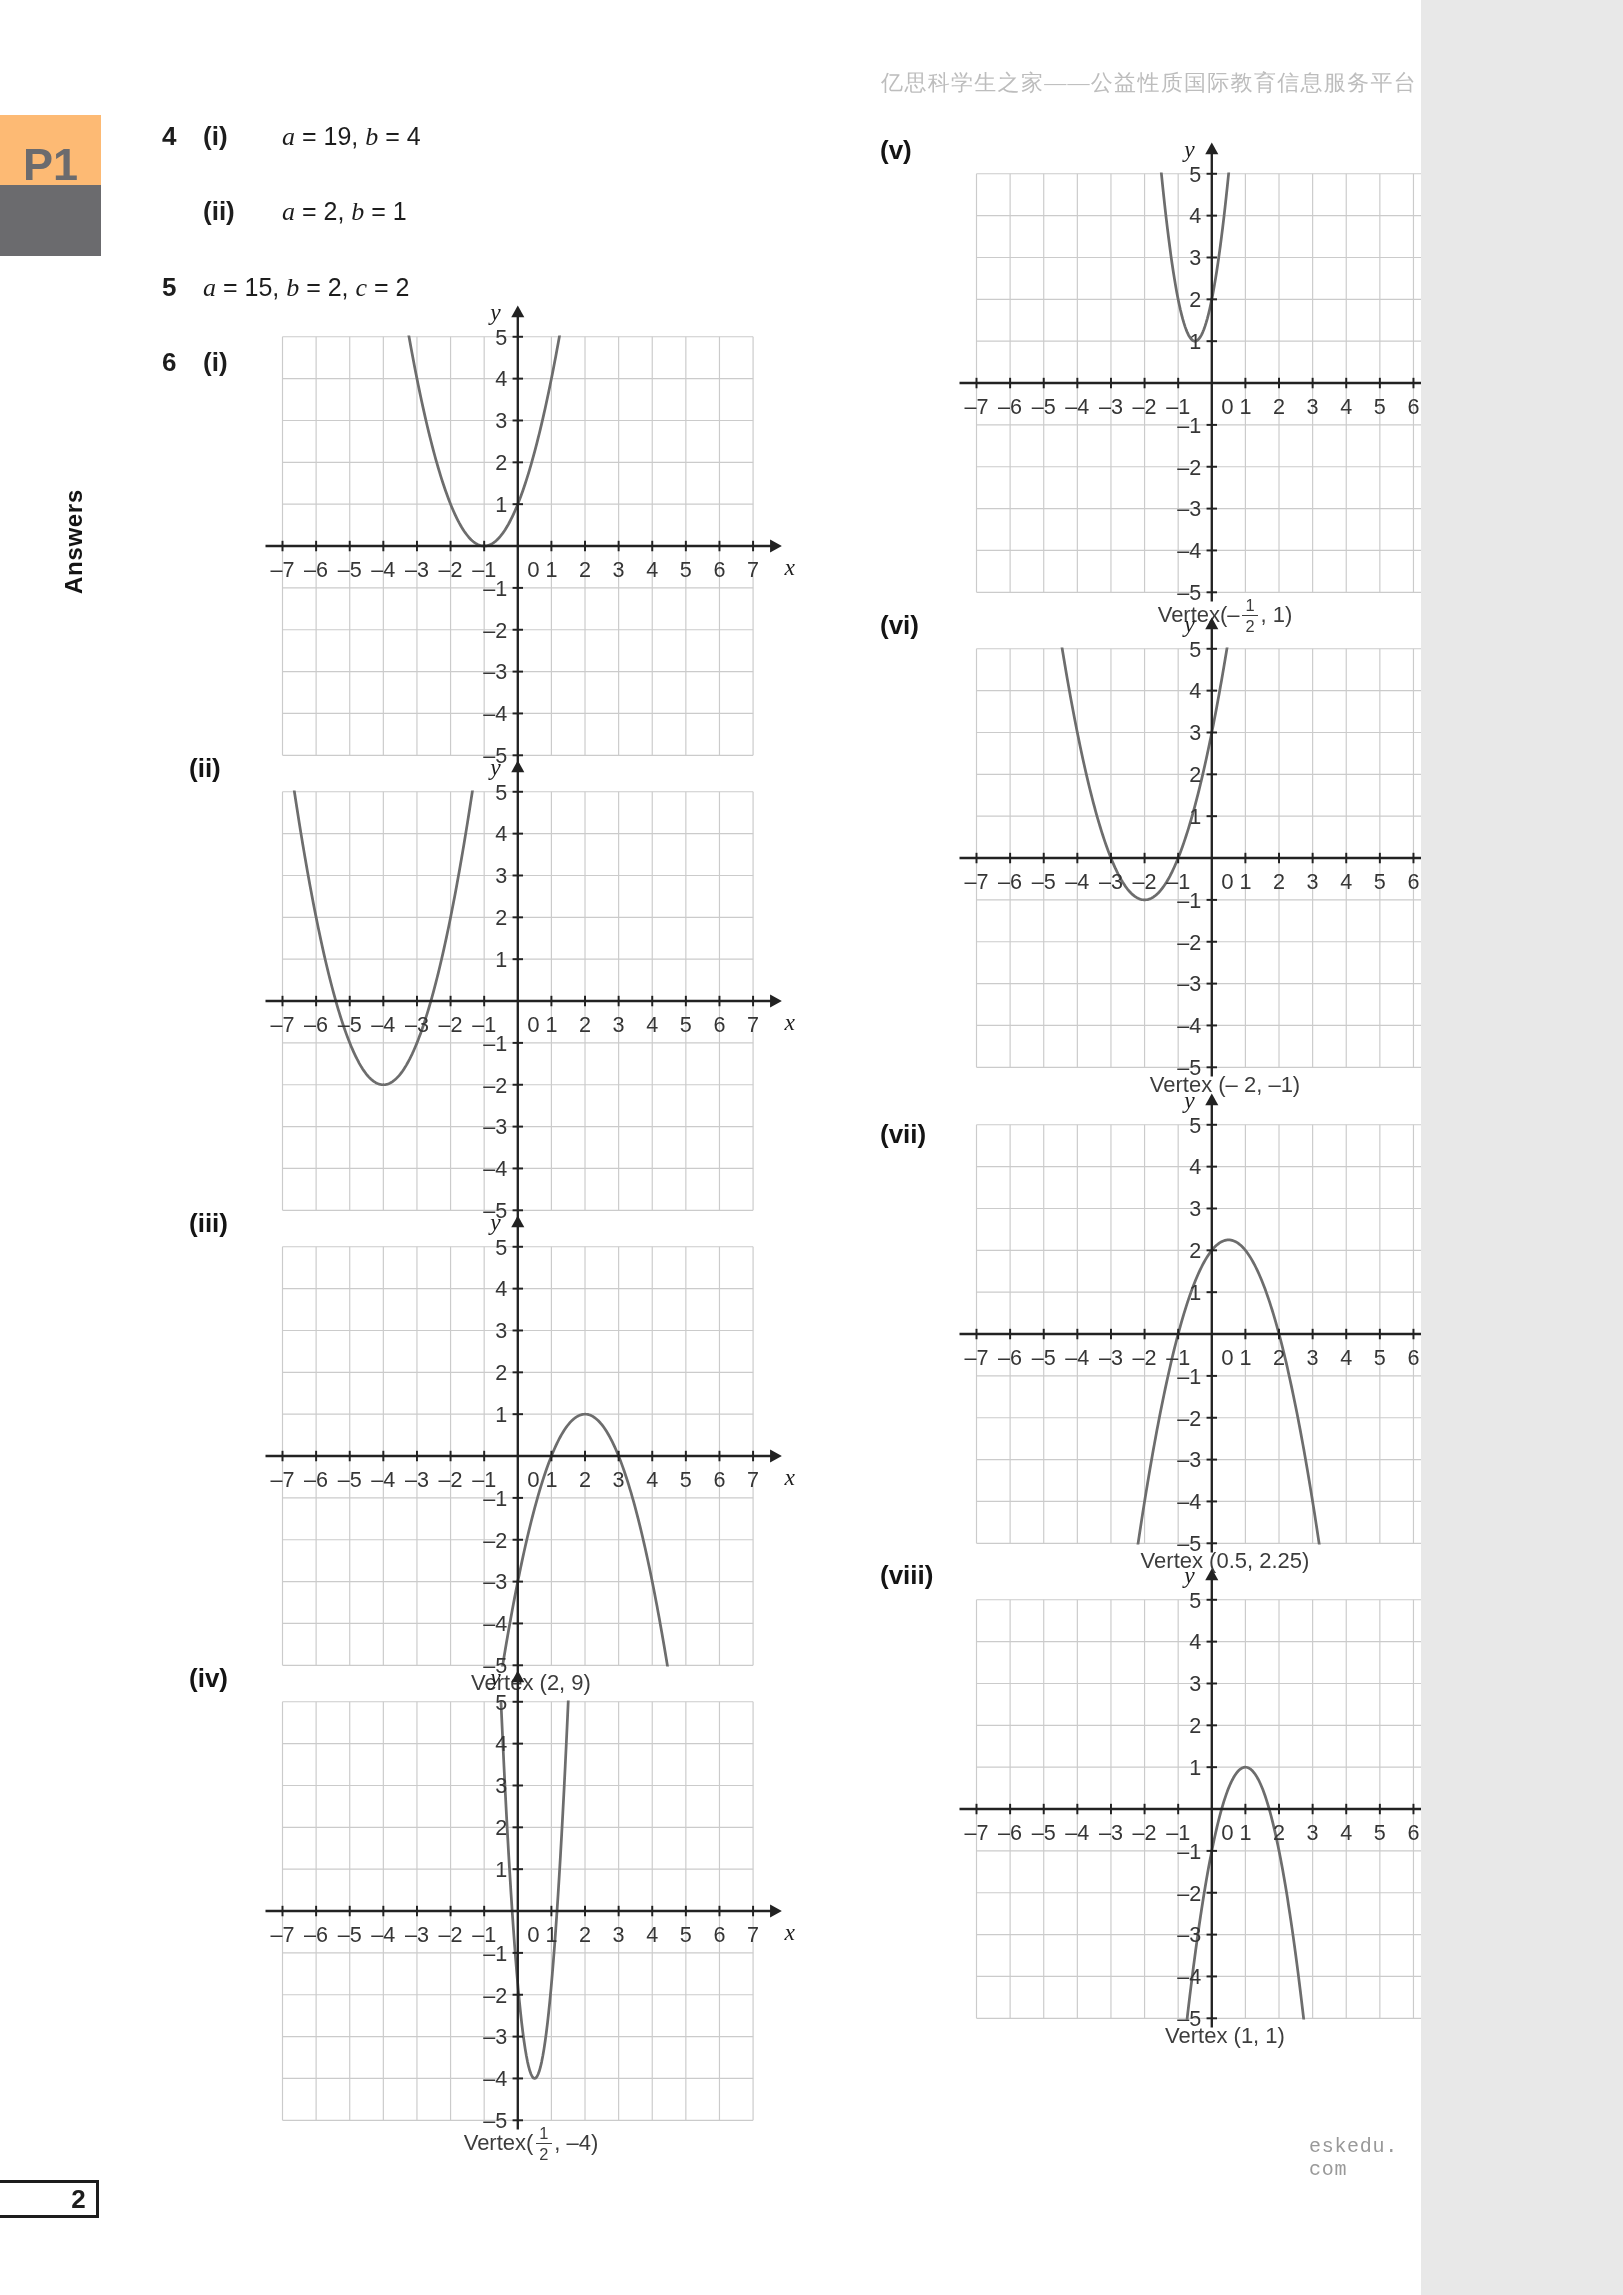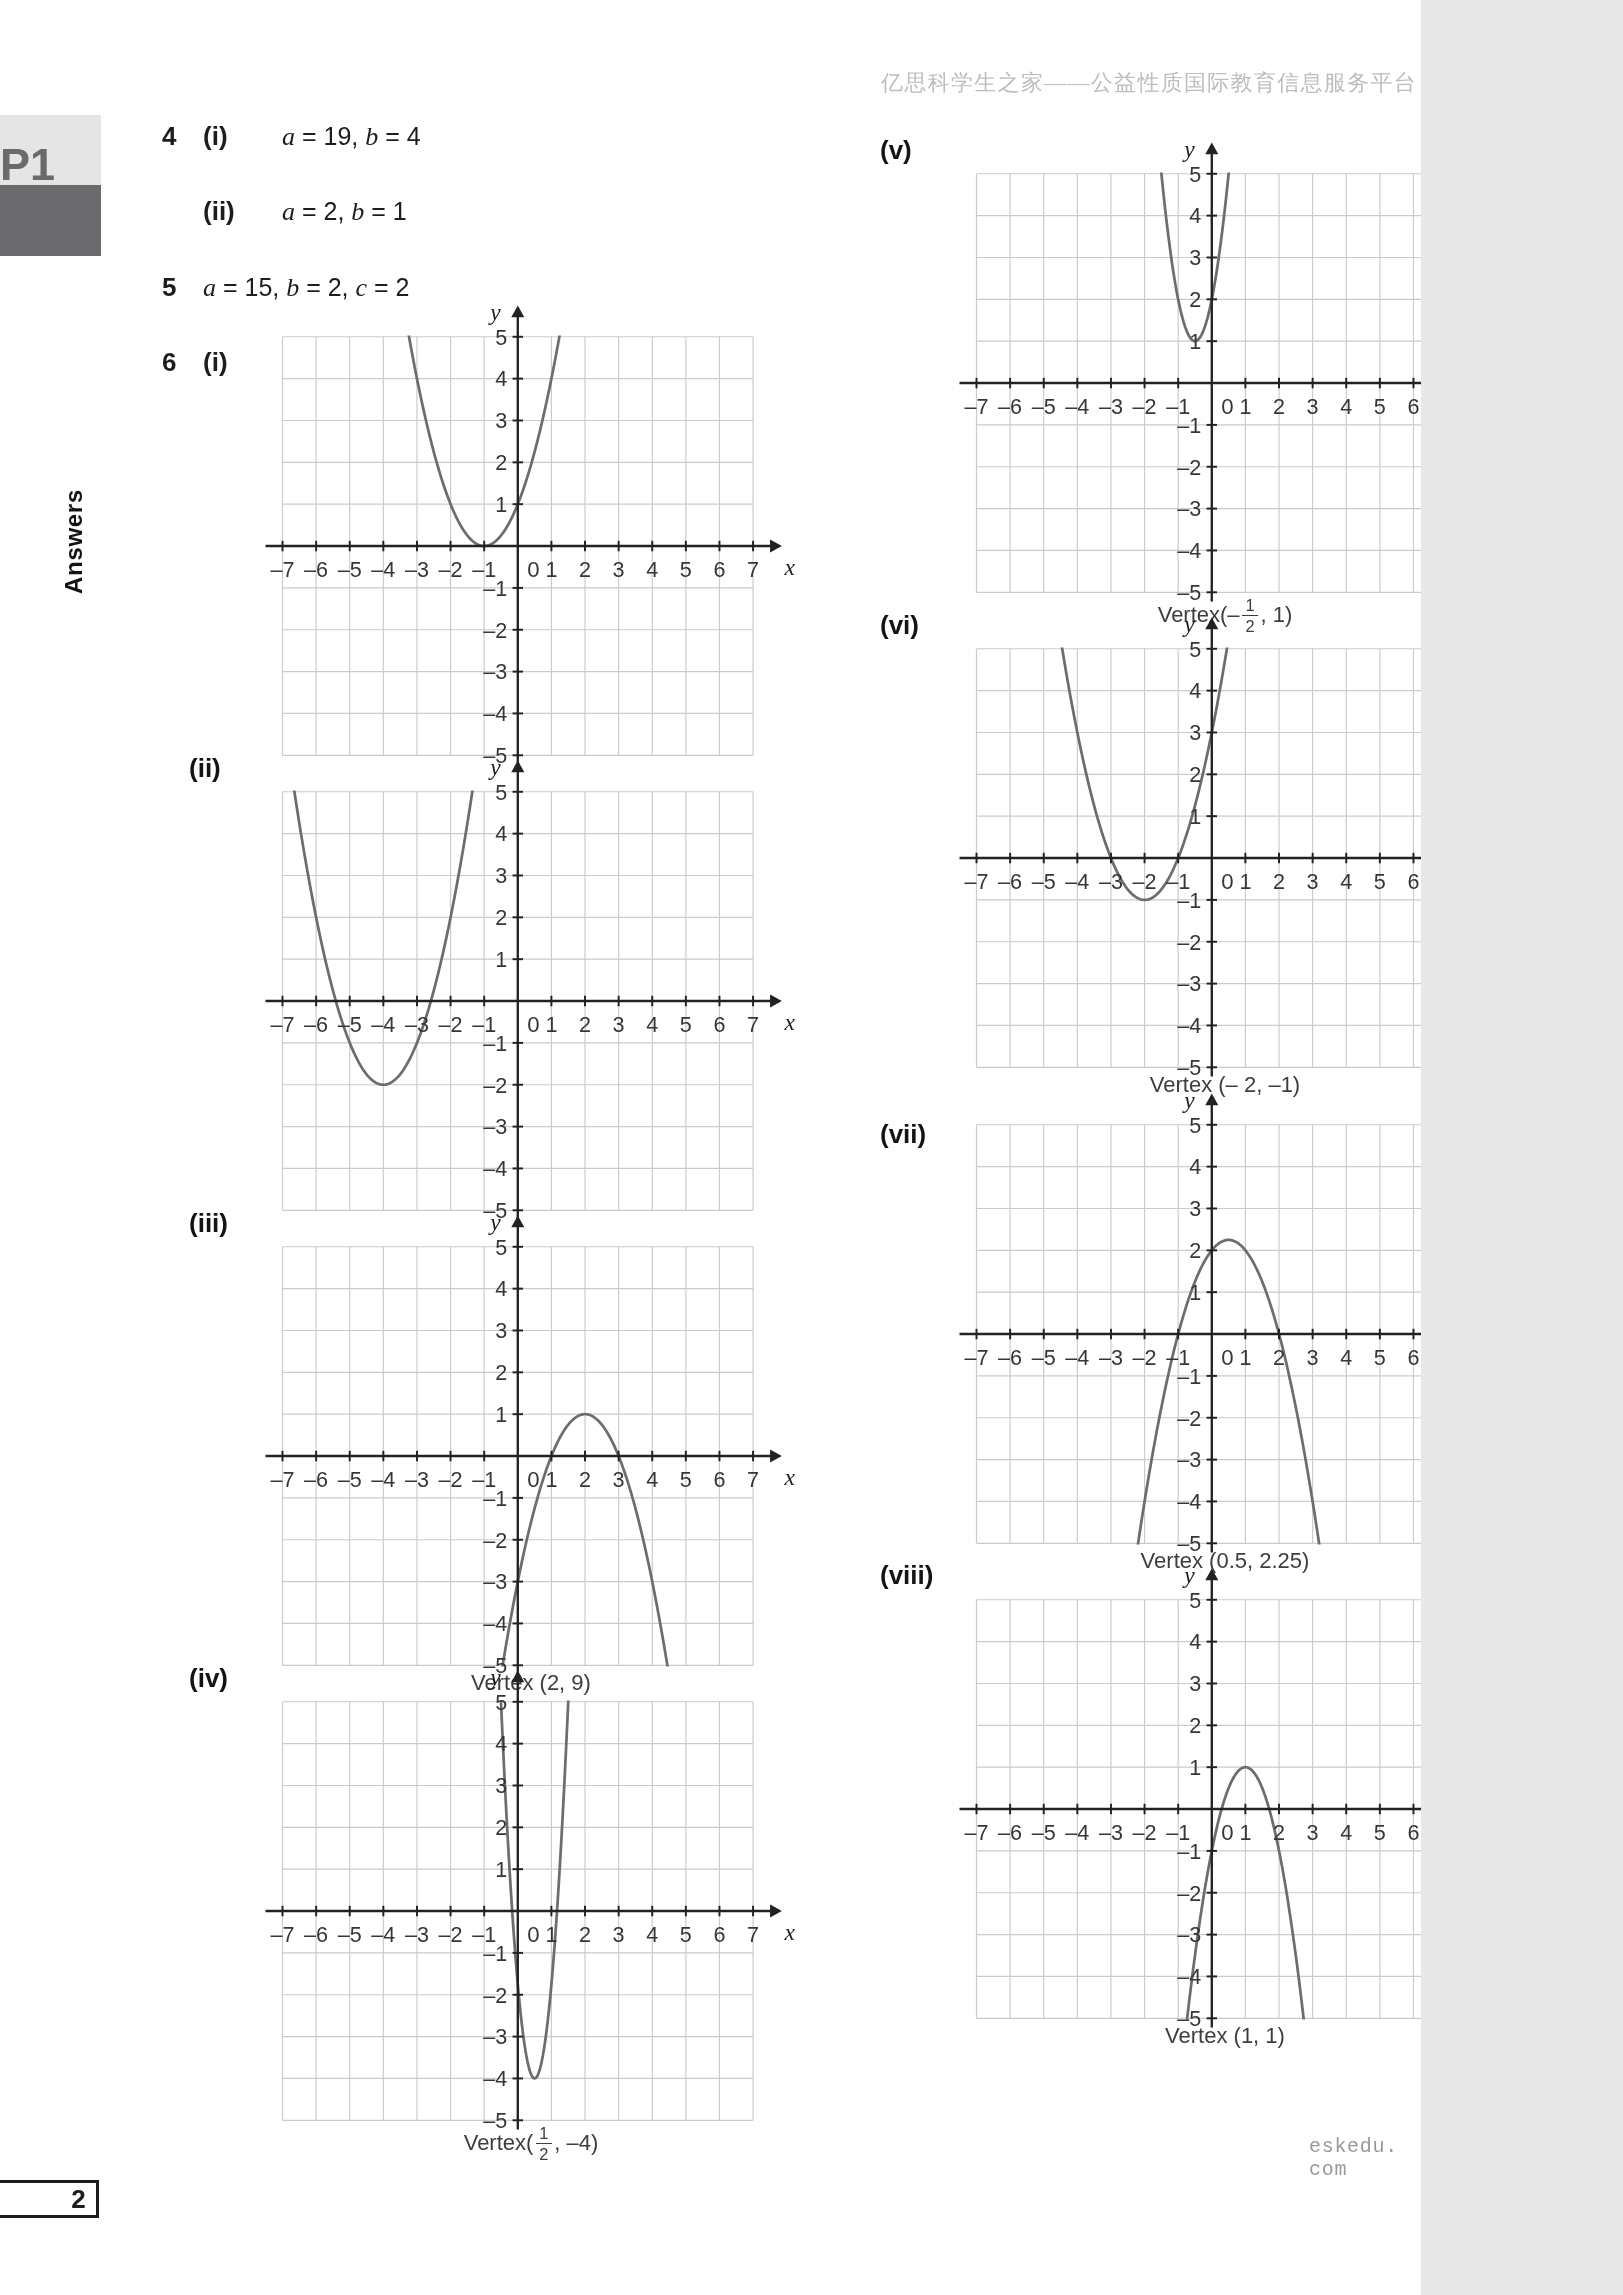--- a/index.html
+++ b/index.html
@@ -5,22 +5,22 @@
   html,body{margin:0;padding:0;background:#e8e8e8;}
   #page{
     position:relative;width:1421px;height:2295px;background:#ffffff;
     overflow:hidden;font-family:"Liberation Sans",sans-serif;color:#1d1d1d;
   }
   .hdr{
     position:absolute;left:785px;top:68px;width:632px;text-align:right;
     font-size:22px;color:#bdbdbd;letter-spacing:1.3px;font-family:"Liberation Serif",serif;
   }
   .badge-light{
-    position:absolute;left:0;top:115px;width:101px;height:70px;background:#e5e5e5;
-    display:flex;align-items:flex-end;justify-content:flex-start;
+    position:absolute;left:0;top:115px;width:101px;height:70px;background:#fdba74;
+    display:flex;align-items:flex-end;justify-content:center;
   }
   .badge-light span{font-size:45px;font-weight:bold;color:#6b6b6e;line-height:0.9;}
   .badge-dark{position:absolute;left:0;top:185px;width:101px;height:71px;background:#6b6b6e;}
   .answers{
     position:absolute;left:60px;top:450px;height:144px;
     writing-mode:vertical-rl;transform:rotate(180deg);
     font-size:24px;font-weight:bold;color:#141414;letter-spacing:0.7px;
   }
   .item-row{position:absolute;left:162px;width:589px;height:34px;font-size:25px;white-space:nowrap;}
   .item-row .num{display:inline-block;width:41px;font-weight:bold;font-size:26px;}

